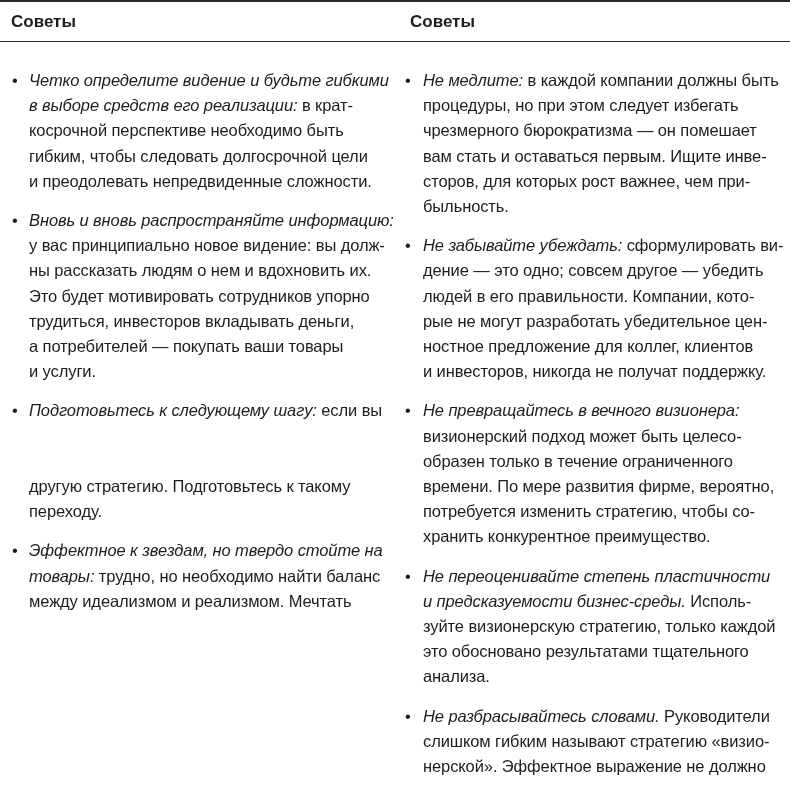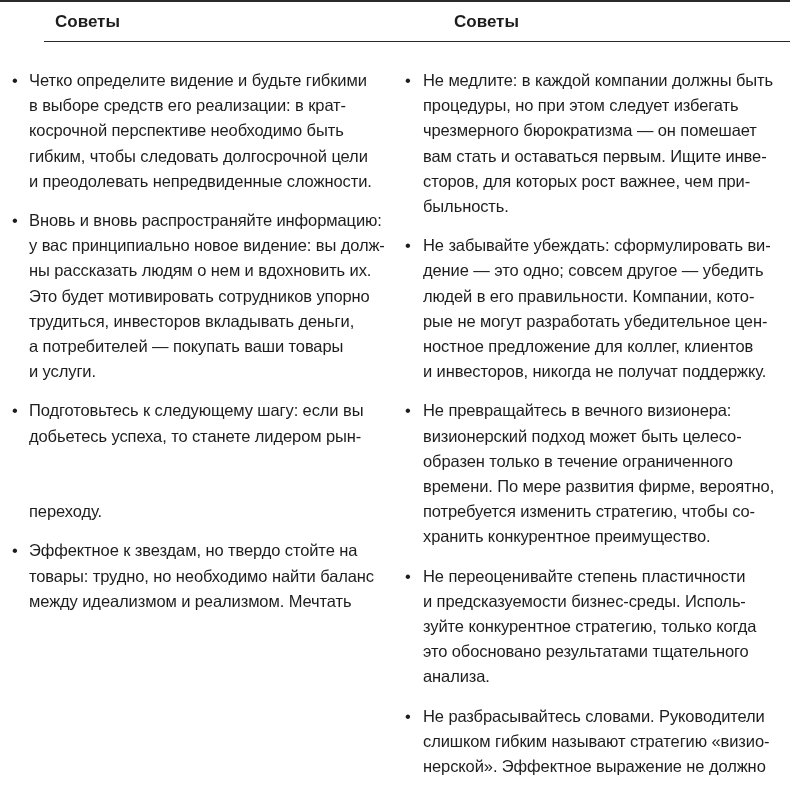--- a/index.html
+++ b/index.html
@@ -9,58 +9,57 @@
     background: var(--bg, #ffffff);
     color: var(--text, #1d1d1d);
     font-family: "Liberation Sans", sans-serif;
     overflow: hidden;
   }
   .page { width: 100%; height: 100%; border-top: 2px solid var(--rule, #2a2a2a); }
   .thead {
     display: grid; grid-template-columns: 395px 395px;
     border-bottom: 1.8px solid var(--rule, #2a2a2a);
     padding: 10px 0 9px 0;
-    margin-left: 44px;
   }
   .th { font-weight: bold; font-size: 17px; letter-spacing: 0; }
   .th.left  { padding-left: 11px; }
   .th.right { padding-left: 15px; }
   .tbody { display: grid; grid-template-columns: 395px 395px; padding-top: 26px; }
   ul.col { list-style: none; margin: 0; padding: 0; }
   ul.col.left  { padding-left: 12px; }
   ul.col.right { padding-left: 10px; }
   ul.col li {
     position: relative;
     margin: 0 0 14px 0;
     font-size: 16.5px;
     line-height: 25.2px;
     letter-spacing: -0.1px;
     white-space: nowrap;
   }
   ul.col.left  li { padding-left: 17px; }
   ul.col.right li { padding-left: 18px; }
   .bullet { position: absolute; left: 0; top: 0; }
-  .em { }
+  .em { font-style: italic; }
 </style>
 </head>
 <body>
 
 <div class="page">
   <div class="thead">
     <div class="th left">Советы</div>
     <div class="th right">Советы</div>
   </div>
   <div class="tbody">
     <ul class="col left">
         <li><span class="bullet">•</span><span class="em">Четко определите видение и будьте гибкими</span><br><span class="em">в выборе средств его реализации:</span><span class="reg"> в крат-</span><br><span class="reg">косрочной перспективе необходимо быть</span><br><span class="reg">гибким, чтобы следовать долгосрочной цели</span><br><span class="reg">и преодолевать непредвиденные сложности.</span></li>
         <li><span class="bullet">•</span><span class="em">Вновь и вновь распространяйте информацию:</span><br><span class="reg">у вас принципиально новое видение: вы долж-</span><br><span class="reg">ны рассказать людям о нем и вдохновить их.</span><br><span class="reg">Это будет мотивировать сотрудников упорно</span><br><span class="reg">трудиться, инвесторов вкладывать деньги,</span><br><span class="reg">а потребителей — покупать ваши товары</span><br><span class="reg">и услуги.</span></li>
-        <li><span class="bullet">•</span><span class="em">Подготовьтесь к следующему шагу:</span><span class="reg"> если вы</span><br><span class="reg">добьетесь успеха, то станете лидером рын-</span><br><br><br><span class="reg">переходу.</span></li>
+        <li><span class="bullet">•</span><span class="em">Подготовьтесь к следующему шагу:</span><span class="reg"> если вы</span><br><br><br><span class="reg">другую стратегию. Подготовьтесь к такому</span><br><span class="reg">переходу.</span></li>
         <li><span class="bullet">•</span><span class="em">Эффектное к звездам, но твердо стойте на</span><br><span class="em">товары:</span><span class="reg"> трудно, но необходимо найти баланс</span><br><span class="reg">между идеализмом и реализмом. Мечтать</span><br></li>
       </ul>
     <ul class="col right">
         <li><span class="bullet">•</span><span class="em">Не медлите:</span><span class="reg"> в каждой компании должны быть</span><br><span class="reg">процедуры, но при этом следует избегать</span><br><span class="reg">чрезмерного бюрократизма — он помешает</span><br><span class="reg">вам стать и оставаться первым. Ищите инве-</span><br><span class="reg">сторов, для которых рост важнее, чем при-</span><br><span class="reg">быльность.</span></li>
         <li><span class="bullet">•</span><span class="em">Не забывайте убеждать:</span><span class="reg"> сформулировать ви-</span><br><span class="reg">дение — это одно; совсем другое — убедить</span><br><span class="reg">людей в его правильности. Компании, кото-</span><br><span class="reg">рые не могут разработать убедительное цен-</span><br><span class="reg">ностное предложение для коллег, клиентов</span><br><span class="reg">и инвесторов, никогда не получат поддержку.</span></li>
         <li><span class="bullet">•</span><span class="em">Не превращайтесь в вечного визионера:</span><br><span class="reg">визионерский подход может быть целесо-</span><br><span class="reg">образен только в течение ограниченного</span><br><span class="reg">времени. По мере развития фирме, вероятно,</span><br><span class="reg">потребуется изменить стратегию, чтобы со-</span><br><span class="reg">хранить конкурентное преимущество.</span></li>
-        <li><span class="bullet">•</span><span class="em">Не переоценивайте степень пластичности</span><br><span class="em">и предсказуемости бизнес-среды.</span><span class="reg"> Исполь-</span><br><span class="reg">зуйте конкурентное стратегию, только когда</span><br><span class="reg">это обосновано результатами тщательного</span><br><span class="reg">анализа.</span></li>
+        <li><span class="bullet">•</span><span class="em">Не переоценивайте степень пластичности</span><br><span class="em">и предсказуемости бизнес-среды.</span><span class="reg"> Исполь-</span><br><span class="reg">зуйте визионерскую стратегию, только каждой</span><br><span class="reg">это обосновано результатами тщательного</span><br><span class="reg">анализа.</span></li>
         <li><span class="bullet">•</span><span class="em">Не разбрасывайтесь словами.</span><span class="reg"> Руководители</span><br><span class="reg">слишком гибким называют стратегию «визио-</span><br><span class="reg">нерской». Эффектное выражение не должно</span><br></li>
       </ul>
   </div>
 </div>
 
 </body></html>

